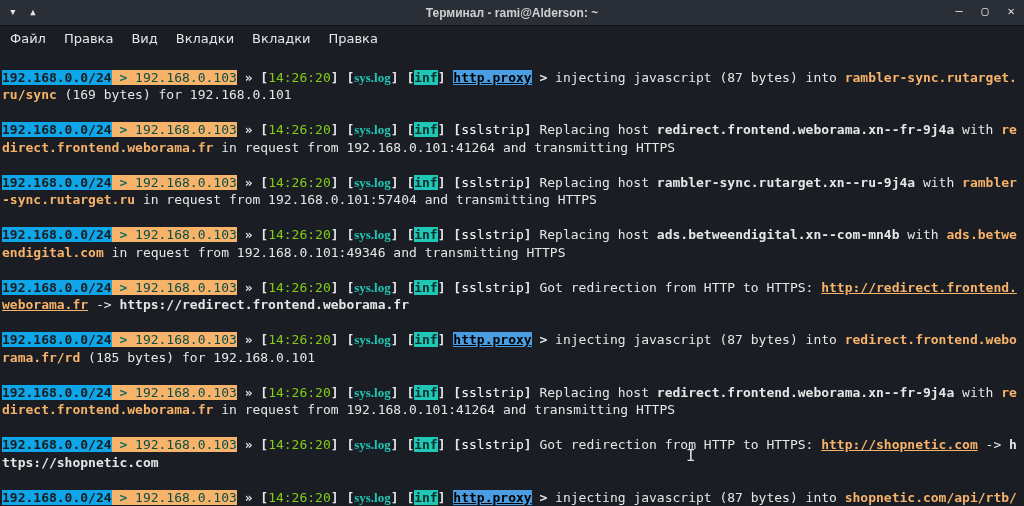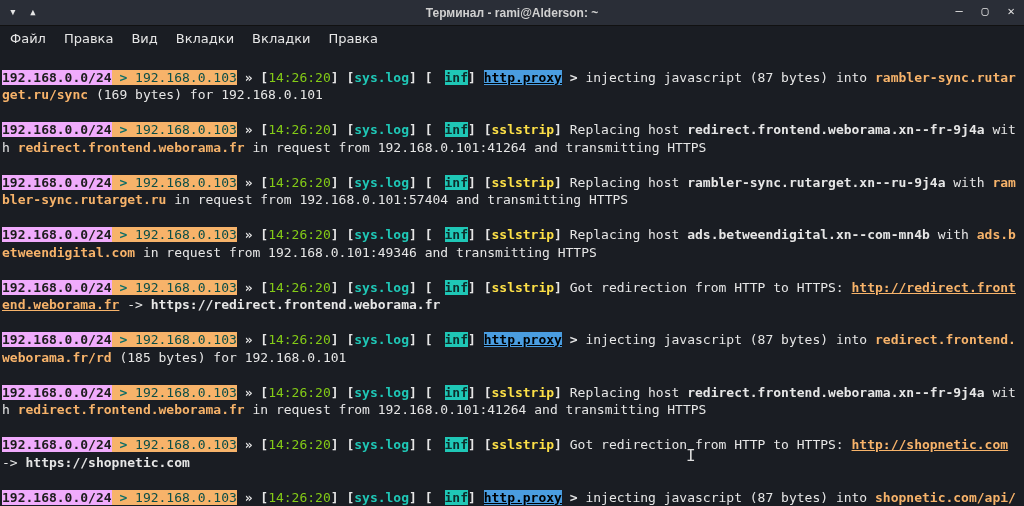--- a/index.html
+++ b/index.html
@@ -62,30 +62,30 @@
   }
   .menubar span { cursor: pointer; text-align: center; }
   .terminal {
     padding: 0 2px;
     line-height: 17.5px;
     white-space: pre-wrap;
     word-break: break-all;
   }
   .line { display: block; }
 
-  .net1 { background: #f0abfc; color: #1c1c1c; font-weight: bold; }
+  .net1 { background: #0ea5e9; color: #1c1c1c; font-weight: bold; }
   .arrow { background: #f7b36a; color: #0f6e67; font-weight: bold; }
   .net2 { background: #f7b36a; color: #0a4d47; font-weight: normal; }
   .raq  { color: #e6e6e6; font-weight: bold; }
   .time { color: #84cc16; }
   .br   { color: #e6e6e6; font-weight: bold; }
-  .syslog { color: #1fc7b6; font-weight: bold; }
-  .inf  { background: #1fc7b6; color: #0e2c2a; font-weight: bold; margin-left: 12px; }
+  .syslog { color: #1fc7b6; font-weight: bold; font-family: Liberation Serif, serif; }
+  .inf  { background: #1fc7b6; color: #0e2c2a; font-weight: bold; }
   .proxy{ background: #4a9de0; color: #000000; font-weight: bold; text-decoration: underline; }
-  .mod  { color: #fde047; font-weight: bold; }
+  .mod  { color: #ffffff; font-weight: normal; }
   .wht  { color: #e6e6e6; }
   .whtb { color: #e6e6e6; font-weight: bold; }
   .host { color: #f7b36a; font-weight: bold; }
   .ip   { color: #e6e6e6; font-weight: normal; }
   .url  { color: #f7b36a; font-weight: bold; text-decoration: underline; text-decoration-color: #f7b36a; }
 
   .cursor-caret {
     position: absolute;
     left: 686px;
     top: 446px;

